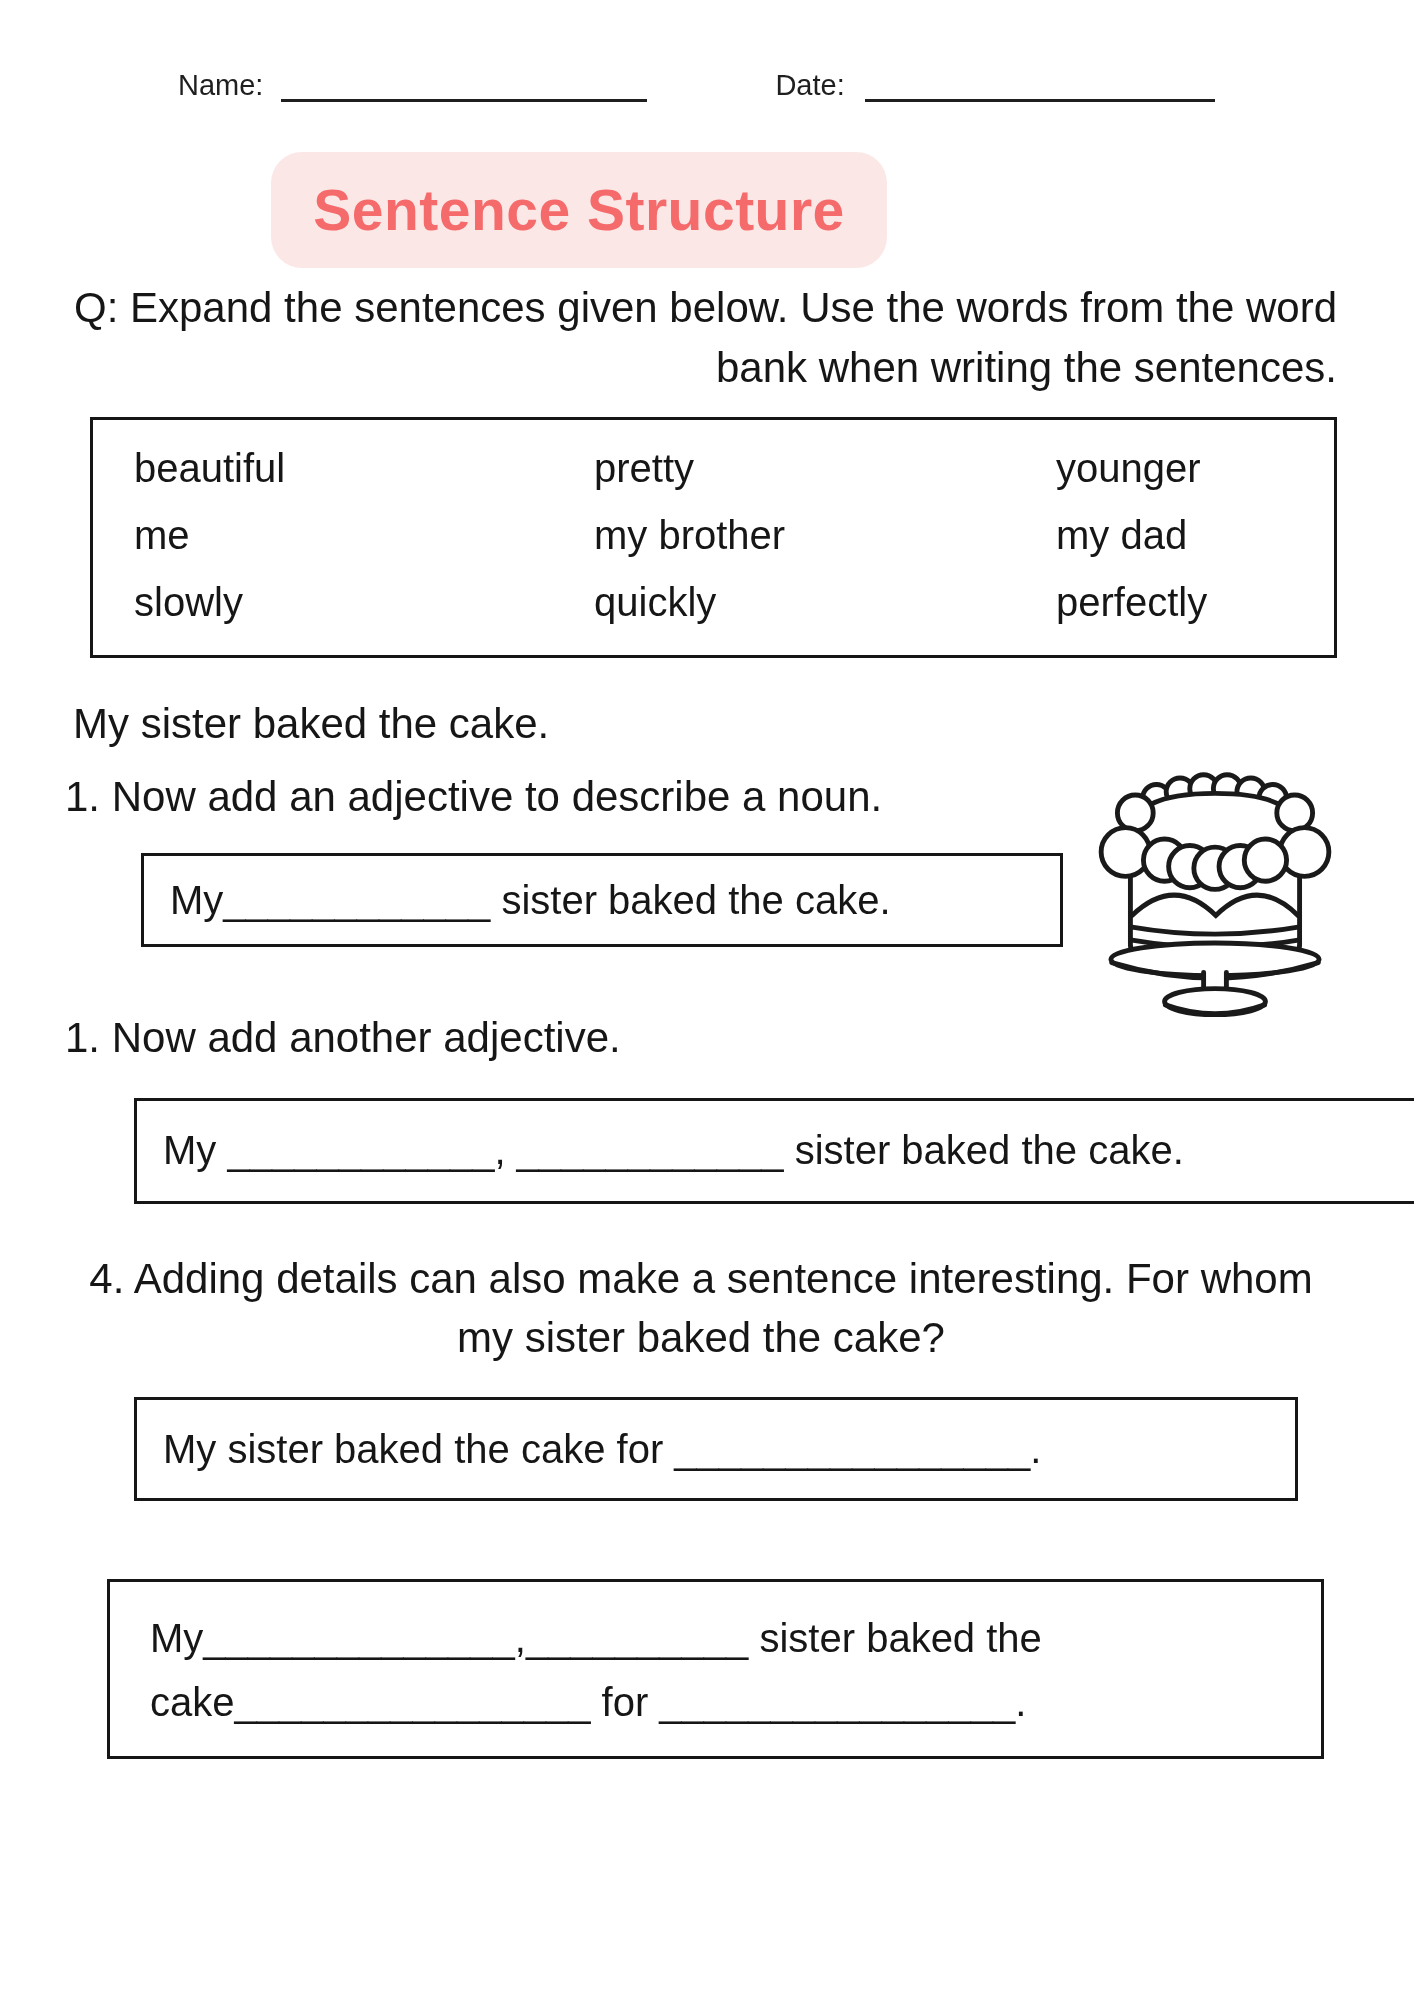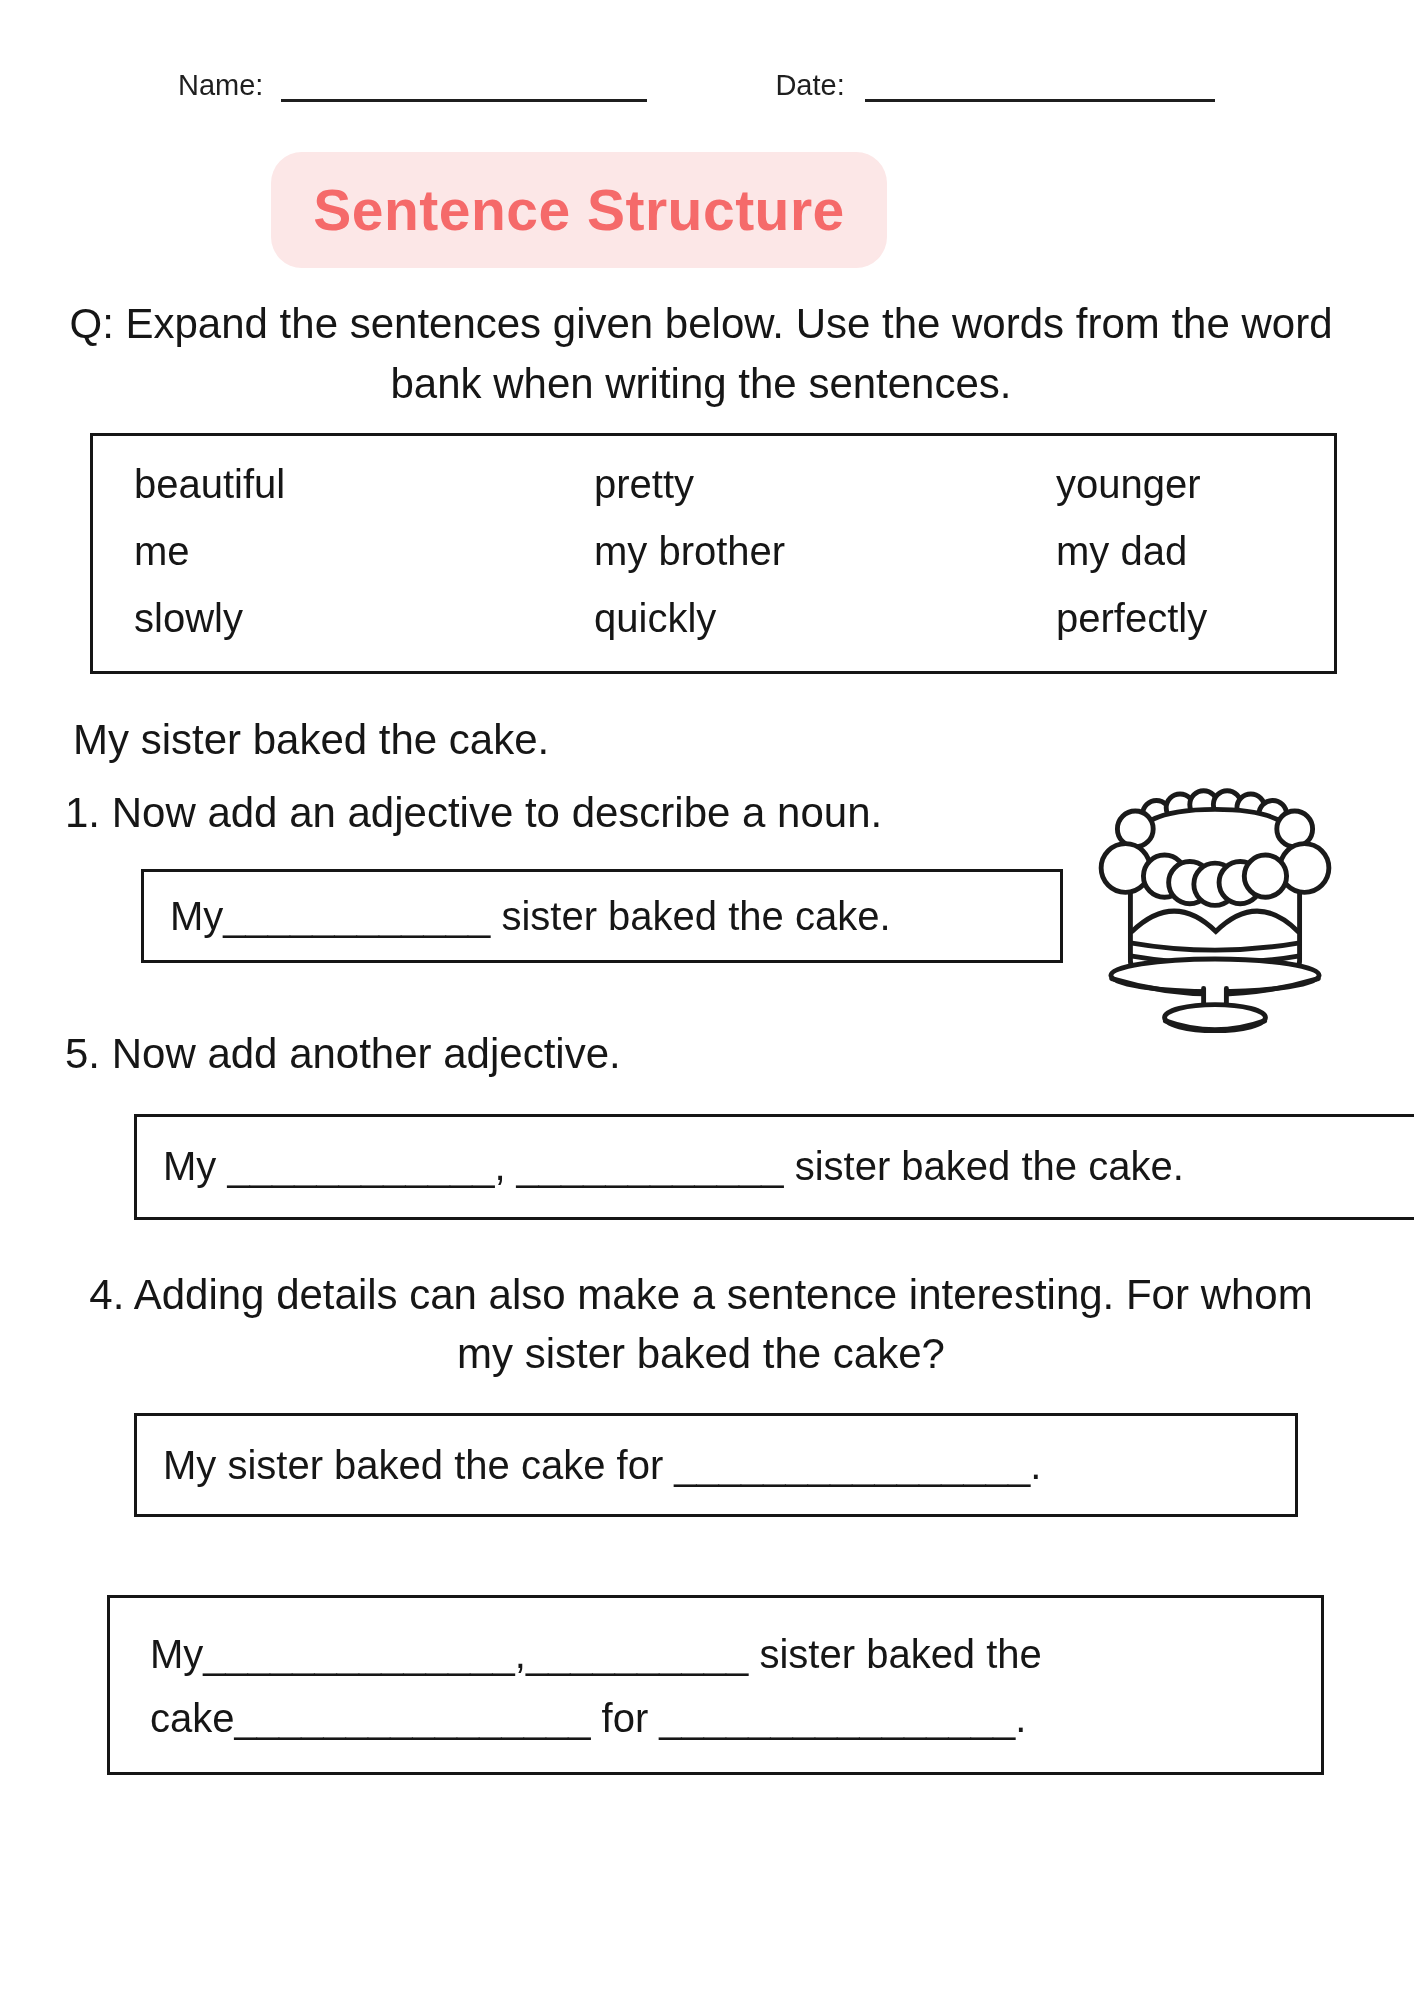--- a/index.html
+++ b/index.html
@@ -23,21 +23,21 @@
   
   .title-wrap { text-align:center; margin-top:50px; transform:translateX(-122px); }
   .title-badge {
     display:inline-block;
     background:var(--title-bg,#fce7e7);
     color:var(--title-text,#f56a6a);
     font-size:57px; font-weight:700; letter-spacing:.5px;
     padding:25px 42px; border-radius:31px;
   }
   
-  .question { margin:26px auto 0; max-width:1305px; text-align:center; font-size:42px; line-height:1.42; }
+  .question { margin:10px auto 0; max-width:1305px; text-align:right; font-size:42px; line-height:1.42; }
   
   .word-bank {
     margin-top:20px; margin-left:25px; width:1247px;
     border:3px solid var(--border,#161616);
     padding:26px 10px 30px 41px;
     display:grid; grid-template-columns:460px 462px auto; row-gap:22px;
     font-size:40px;
   }
   .base-sentence { margin-top:42px; margin-left:8px; font-size:42px; }
   
@@ -125,21 +125,21 @@
         <ellipse cx="150" cy="250" rx="128" ry="20"></ellipse>
         <path d="M23 254 Q150 292 277 254" fill="none"></path>
         <path d="M136 266 L136 304 L164 304 L164 266"></path>
         <ellipse cx="150" cy="302" rx="62" ry="16"></ellipse>
         <path d="M89 306 Q150 328 211 306" fill="none"></path>
       </g>
     </svg>
   </div>
 
   <div class="item item-2">
-    <p class="prompt">5. Now add another adjective.</p>
+    <p class="prompt">1. Now add another adjective.</p>
     <div class="answer-box box-2">
       <span>My ____________, ____________ sister baked the cake.</span>
     </div>
   </div>
 
 
   <div class="item item-4">
     <p class="prompt">4. Adding details can also make a sentence interesting. For whom my sister baked the cake?</p>
     <div class="answer-box box-4">
       <span>My sister baked the cake for ________________.</span>

